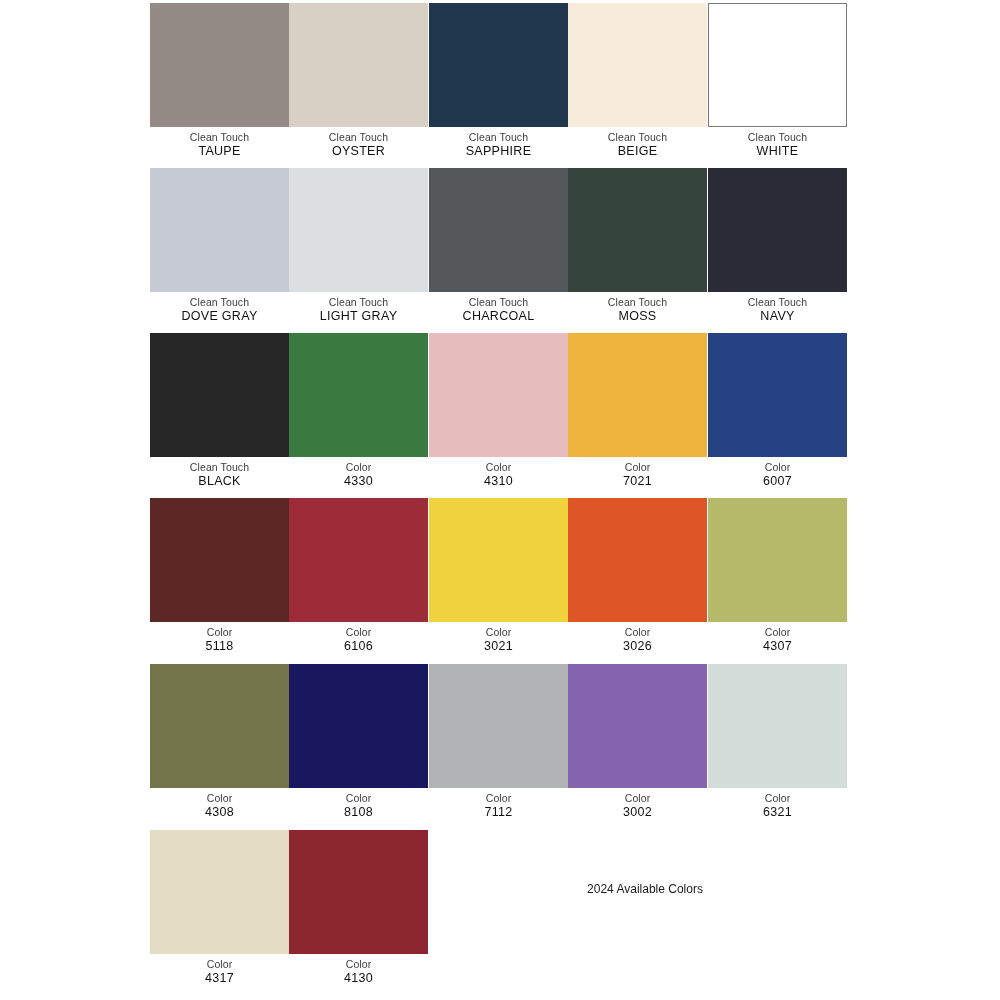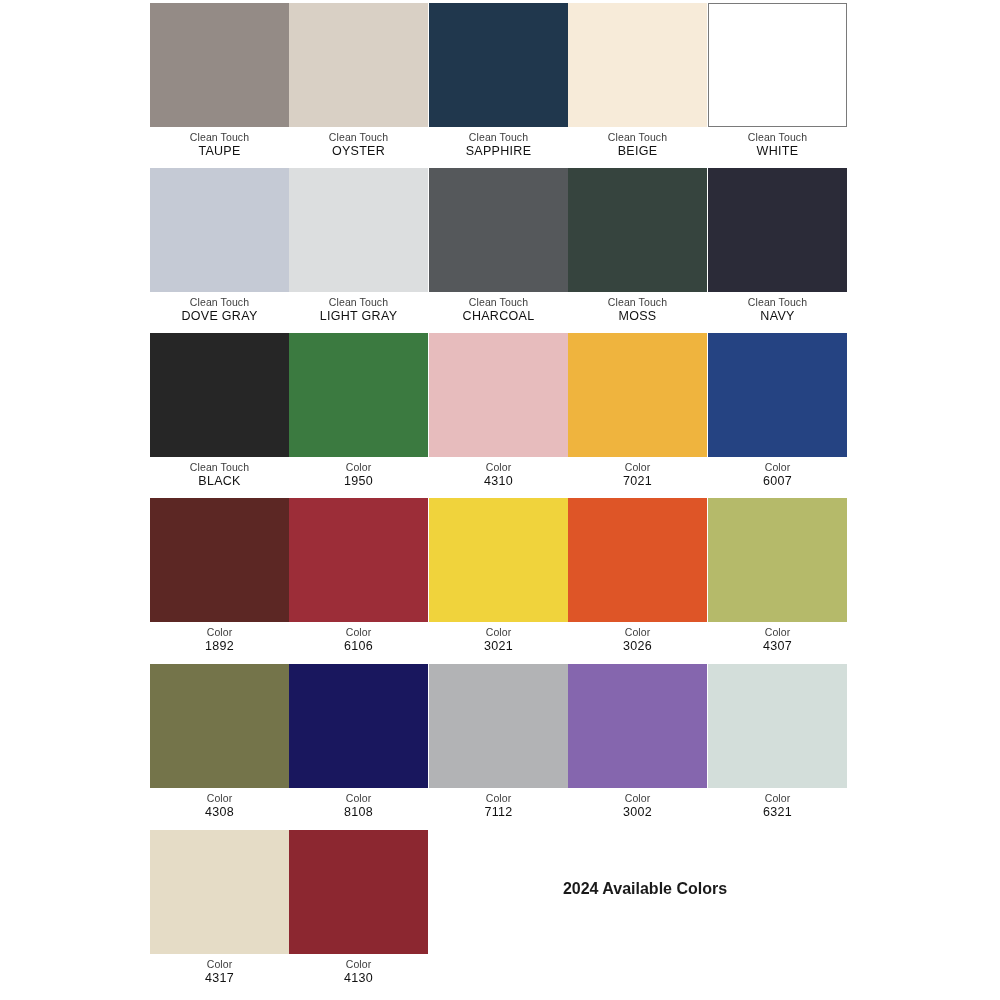--- a/index.html
+++ b/index.html
@@ -72,24 +72,24 @@
   .brand-word {
     font-family: "DejaVu Sans Mono", "Liberation Mono", monospace;
     font-size: 22px;
     line-height: 26px;
     font-weight: bold;
     color: #141414;
     letter-spacing: -0.4px;
     white-space: nowrap;
   }
   .brand-sub {
-    font-size: 16px;
+    font-size: 12px;
     line-height: 20px;
     color: #1a1a1a;
-    font-weight: 700;
+    font-weight: 400;
     padding-top: 6px;
     white-space: nowrap;
   }
 </style>
 </head>
 <body>
 
 <div id="sheet">
   <div id="grid">
       <div class="cell" style="left: 150px; top: 3px;">
@@ -166,21 +166,21 @@
         <div class="chip" style="background: rgb(38, 38, 38);"></div>
         <div class="caption">
           <span class="cap-prefix">Clean Touch</span>
           <span class="cap-name">BLACK</span>
         </div>
       </div>
       <div class="cell" style="left: 289px; top: 333px;">
         <div class="chip" style="background: rgb(59, 122, 64);"></div>
         <div class="caption">
           <span class="cap-prefix">Color</span>
-          <span class="cap-name">1950</span>
+          <span class="cap-name">4330</span>
         </div>
       </div>
       <div class="cell" style="left: 429px; top: 333px;">
         <div class="chip" style="background: rgb(231, 188, 189);"></div>
         <div class="caption">
           <span class="cap-prefix">Color</span>
           <span class="cap-name">4310</span>
         </div>
       </div>
       <div class="cell" style="left: 568px; top: 333px;">
@@ -194,21 +194,21 @@
         <div class="chip" style="background: rgb(37, 67, 130);"></div>
         <div class="caption">
           <span class="cap-prefix">Color</span>
           <span class="cap-name">6007</span>
         </div>
       </div>
       <div class="cell" style="left: 150px; top: 498px;">
         <div class="chip" style="background: rgb(92, 39, 36);"></div>
         <div class="caption">
           <span class="cap-prefix">Color</span>
-          <span class="cap-name">1892</span>
+          <span class="cap-name">5118</span>
         </div>
       </div>
       <div class="cell" style="left: 289px; top: 498px;">
         <div class="chip" style="background: rgb(156, 45, 56);"></div>
         <div class="caption">
           <span class="cap-prefix">Color</span>
           <span class="cap-name">6106</span>
         </div>
       </div>
       <div class="cell" style="left: 429px; top: 498px;">

